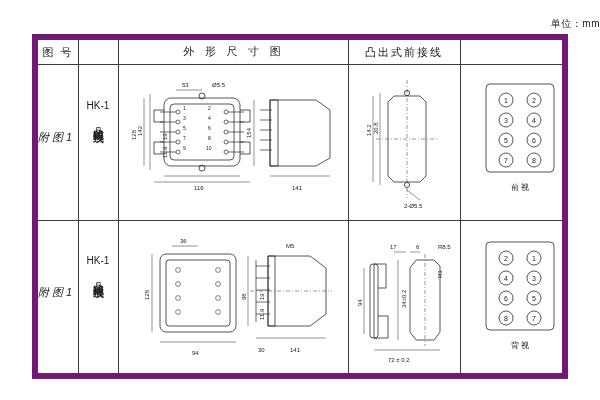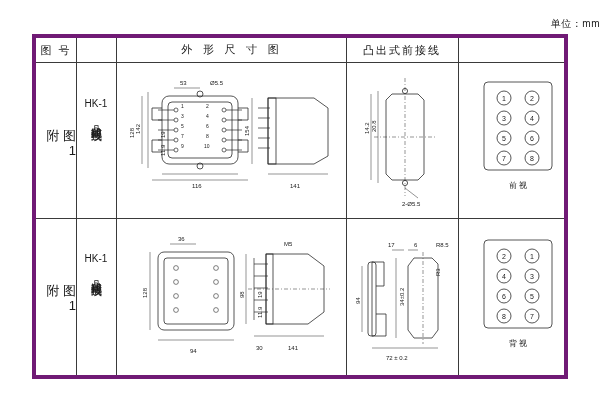--- a/index.html
+++ b/index.html
@@ -13,32 +13,33 @@
   }
   .sheet{position:absolute;left:0;top:1px;width:600px;height:332px;padding-left:40px;}
   .unit-note{
     position:absolute;right:40px;top:16px;
     font-size:10px;letter-spacing:.5px;
   }
   
   .table{
     position:absolute;left:32px;top:33px;
     width:536px;height:345px;
-    border:4px solid #701a75;
+    border:6px solid #701a75;
     box-sizing:border-box;
   }
   .hline{position:absolute;left:0;width:100%;height:0;border-top:1px solid #3a3a3a;}
   .vline{position:absolute;top:0;height:100%;width:0;border-left:1px solid #3a3a3a;}
   .hdr{
     position:absolute;top:0;height:24px;line-height:24px;
     text-align:center;font-size:11px;letter-spacing:2px;
   }
   .rowlabel{
-    position:absolute;text-align:right;font-size:13px;
+    position:absolute;text-align:left;font-size:11px;
     line-height:15px;
+    font-style:italic;
   }
   .vtext{
     writing-mode:vertical-rl;
     text-orientation:upright;
     letter-spacing:1px;
     font-size:11px;
     line-height:13px;
   }
   svg{display:block;}
   .sv{position:absolute;}

